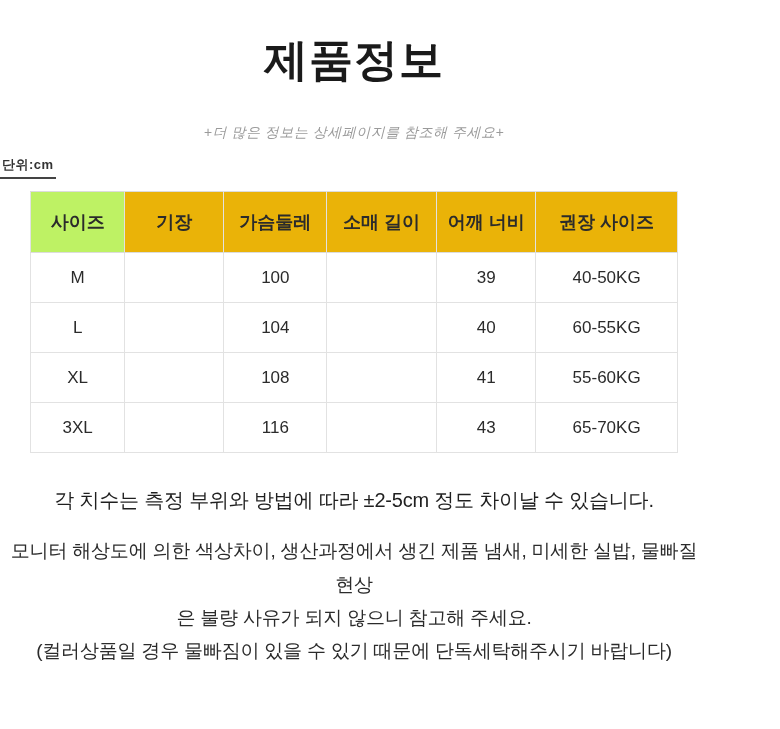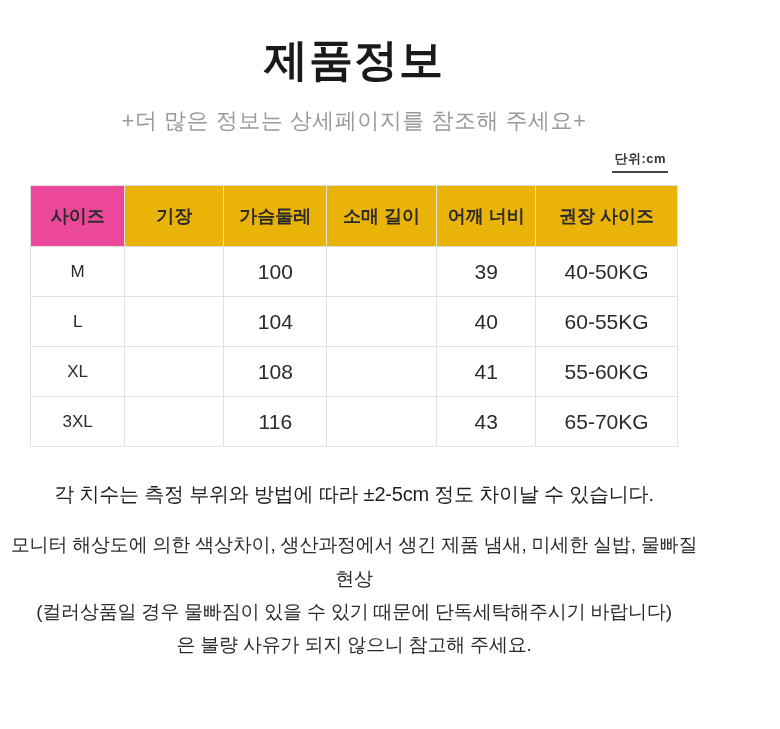--- a/index.html
+++ b/index.html
@@ -26,30 +26,31 @@
     text-align: center;
     font-size: 44px;
     font-weight: bold;
     letter-spacing: 1px;
     color: #1a1a1a;
     padding-top: 36px;
     line-height: 1.1;
   }
   .subtitle {
     text-align: center;
-    font-size: 22px;
+    font-size: 14px;
     color: #9a9a9a;
-    margin-top: 22px;
+    margin-top: 40px;
     letter-spacing: 0.5px;
+    font-style: italic;
   }
 
   
   .unit-row {
     display: flex;
-    justify-content: flex-end;
+    justify-content: flex-start;
     padding-right: 40px;
     margin-top: 14px;
   }
   .unit-note {
     font-size: 13px;
     font-weight: bold;
     color: #333333;
     border-bottom: 2px solid #444444;
     padding: 0 2px 3px 2px;
     letter-spacing: 0.5px;
@@ -61,36 +62,36 @@
   }
   table.size-table {
     width: 100%;
     border-collapse: collapse;
     table-layout: fixed;
   }
   table.size-table th,
   table.size-table td {
     border: 1px solid #e2e2e2;
     text-align: center;
-    font-size: 21px;
+    font-size: 17px;
     color: #2b2b2b;
     height: 47px;
     vertical-align: middle;
     font-weight: normal;
   }
   table.size-table thead th {
     background: #eab308;
     font-weight: bold;
     font-size: 18px;
     height: 58px;
     border-top: 1px solid #dcdcdc;
     border-bottom: 1px solid #dcdcdc;
   }
   table.size-table thead th:first-child {
-    background: #ec4899;
+    background: #bef264;
   }
   table.size-table tbody td:first-child {
     font-size: 17px;
   }
   .col-size   { width: 13.3%; }
   .col-length { width: 14.0%; }
   .col-chest  { width: 14.5%; }
   .col-sleeve { width: 15.5%; }
   .col-shoulder { width: 14.0%; }
   .col-rec    { width: 20.0%; }
@@ -178,17 +179,17 @@
           <td>43</td>
           <td>65-70KG</td>
         </tr>
       </tbody>
     </table>
   </div>
 
   <div class="notes">
     <div class="note-main">각 치수는 측정 부위와 방법에 따라 ±2-5cm 정도 차이날 수 있습니다.</div>
     <div class="note-line">모니터 해상도에 의한 색상차이, 생산과정에서 생긴 제품 냄새, 미세한 실밥, 물빠질 현상</div>
+    <div class="note-line">은 불량 사유가 되지 않으니 참고해 주세요.</div>
     <div class="note-line">(컬러상품일 경우 물빠짐이 있을 수 있기 때문에 단독세탁해주시기 바랍니다)</div>
-    <div class="note-line">은 불량 사유가 되지 않으니 참고해 주세요.</div>
   </div>
 
 </div>
 
 </body></html>

